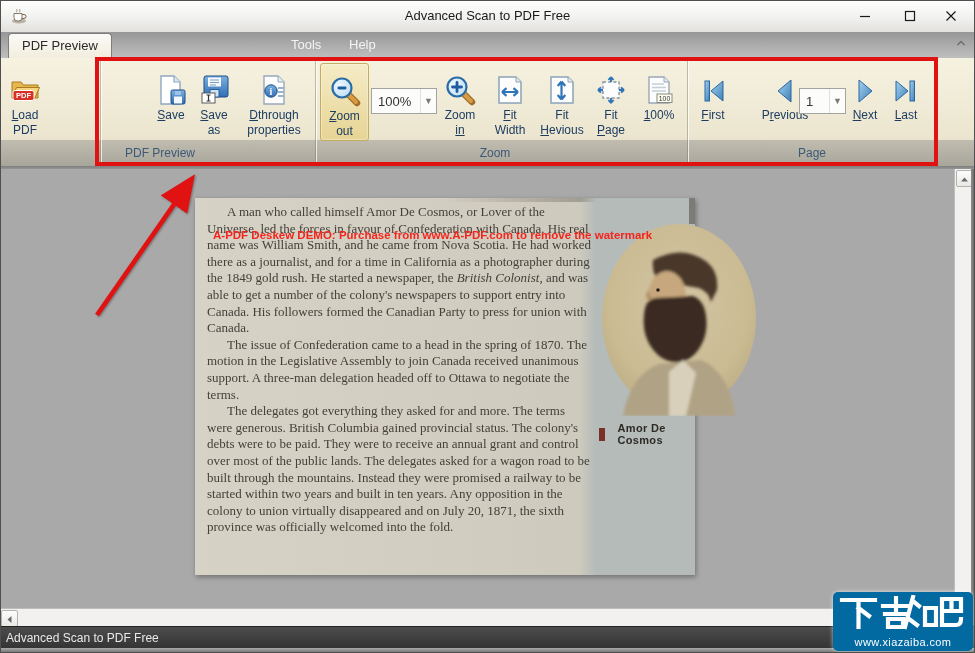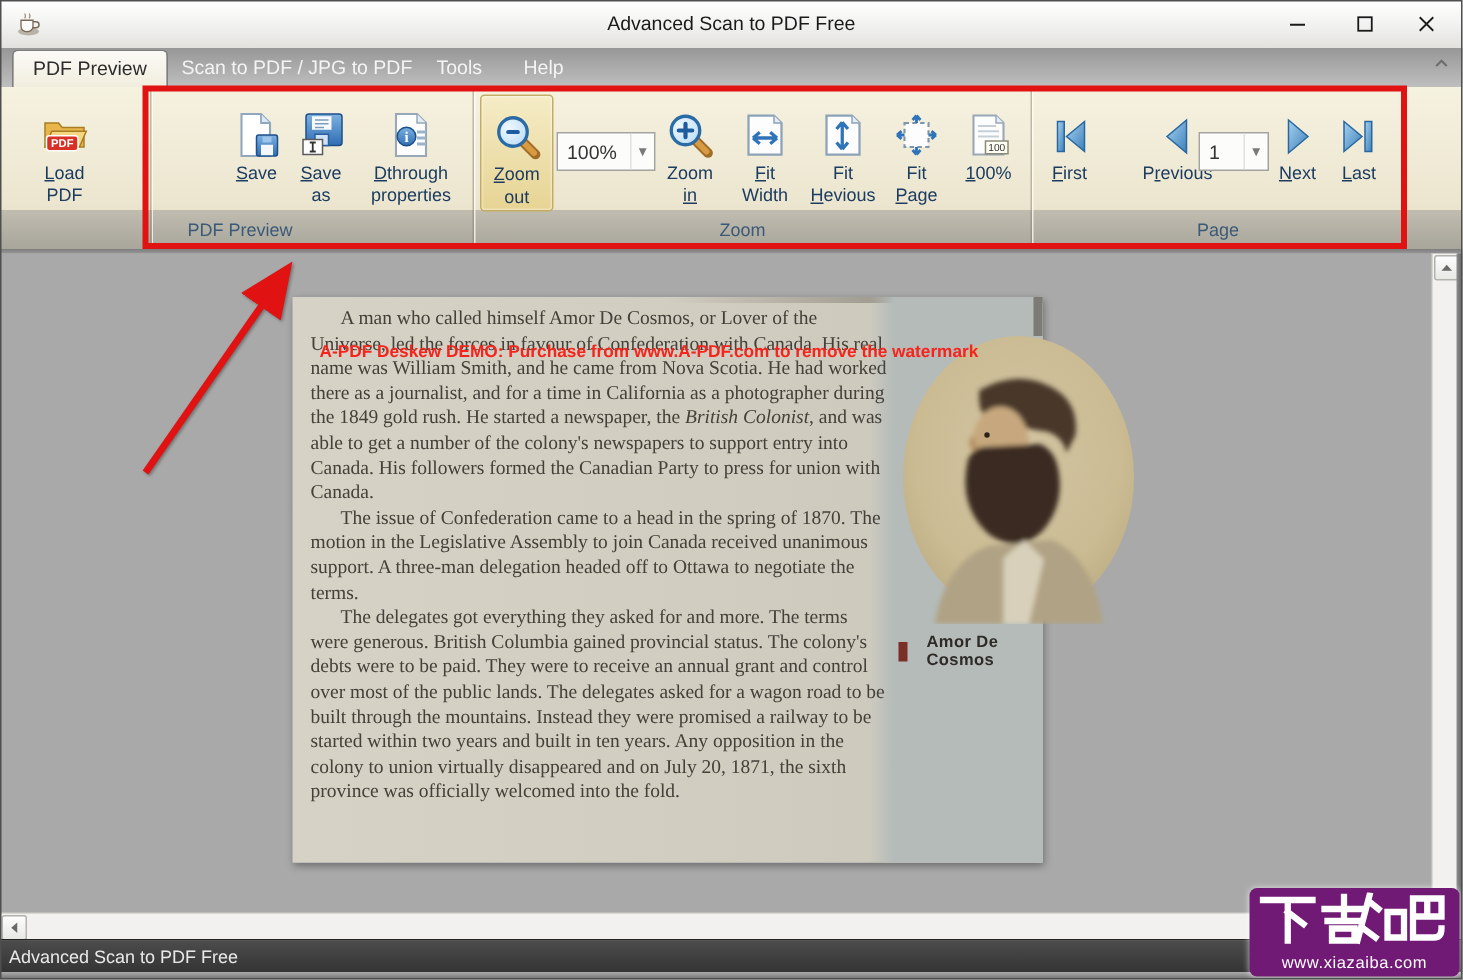--- a/index.html
+++ b/index.html
@@ -71,21 +71,21 @@
     border:1px solid #b3b3ae;border-radius:2px;display:flex;align-items:center;justify-content:center}
   .right-frame{position:absolute;left:971px;top:169px;width:4px;height:457px;background:linear-gradient(90deg,#8f8f8f,#5f5f5f)}
 
   
   .statusbar{position:absolute;left:0;top:626px;width:975px;height:22px;
     background:linear-gradient(#4c4c4c,#333333);border-top:1px solid #222;display:flex;align-items:center}
   .statusbar .stx{padding-left:6px;font-size:12px;color:#e9e9e9}
   .bottom-strip{position:absolute;left:0;top:648px;width:975px;height:5px;background:linear-gradient(#ababab,#6d6d6d)}
 
   
-  .dl-logo{position:absolute;left:833px;top:592px;width:140px;height:59px;background:#701a75;border-radius:5px;
+  .dl-logo{position:absolute;left:833px;top:592px;width:140px;height:59px;background:#0369a1;border-radius:5px;
     box-shadow:0 0 4px rgba(255,255,255,.65);z-index:60;display:flex;flex-direction:column;align-items:center;justify-content:flex-end;padding-bottom:3px;box-sizing:border-box}
   .dl-logo .glyphs{position:absolute;top:3px;left:6px}
   .dl-url{font-size:11px;color:#fff;letter-spacing:.4px}
   .window-border{position:absolute;inset:0;border:1px solid #4f4f4f;pointer-events:none;z-index:70}
 </style>
 </head>
 <body>
 
 <svg width="0" height="0" style="position:absolute" aria-hidden="true">
   <defs>
@@ -151,37 +151,36 @@
     <span>
         <svg width="12" height="12" viewBox="0 0 12 12">
           <path d="M1.5 1.5 L10.5 10.5 M10.5 1.5 L1.5 10.5" stroke="#1a1a1a" stroke-width="1.2"></path>
         </svg>
       </span>
   </div>
 </div>
 
 <div class="tabbar">
   <div class="tab active" style="left:8px">PDF Preview</div>
-  <div class="tab" style="left:108px">Scan to PDF / JPG to PDF</div>
   <div class="tab" style="left:278px">Tools</div>
   <div class="tab" style="left:336px">Help</div>
 </div>
 <div class="ribbon-collapse">
   <span><svg width="12" height="10" viewBox="0 0 12 10">
         <path d="M2.5 7 L6 3.5 L9.5 7" fill="none" stroke="#6e6e6e" stroke-width="1.5"></path>
       </svg></span>
 </div>
 
 <div class="ribbon">
   <div class="ribbon-footer"></div>
   <div class="rsep" style="left:100px"></div>
   <div class="rsep" style="left:315px"></div>
   <div class="rsep" style="left:687px"></div>
 
-  <div class="rbtn" style="left:20px;width:46px">
+  <div class="rbtn" style="left:2px;width:46px">
     <span class="ricon">
       <svg width="32" height="32" viewBox="0 0 32 32">
         <path d="M3 8 h9 l2.5 3 H29 v13 H3 z" fill="#e8b64c" stroke="#a87d22"></path>
         <path d="M3 24 L7.5 13.5 h23 L26 24 z" fill="#f6d580" stroke="#a87d22"></path>
         <rect x="4" y="16.5" width="21" height="10" rx="2" fill="#d93025" stroke="#fff"></rect>
         <text x="14.5" y="24.3" font-size="7.5" font-weight="bold" fill="#fff" text-anchor="middle" font-family="Liberation Sans, sans-serif">PDF</text>
       </svg>
     </span>
     <span class="rlabel">
         <span class="lline"><span class="u">L</span><span>oad</span></span>

